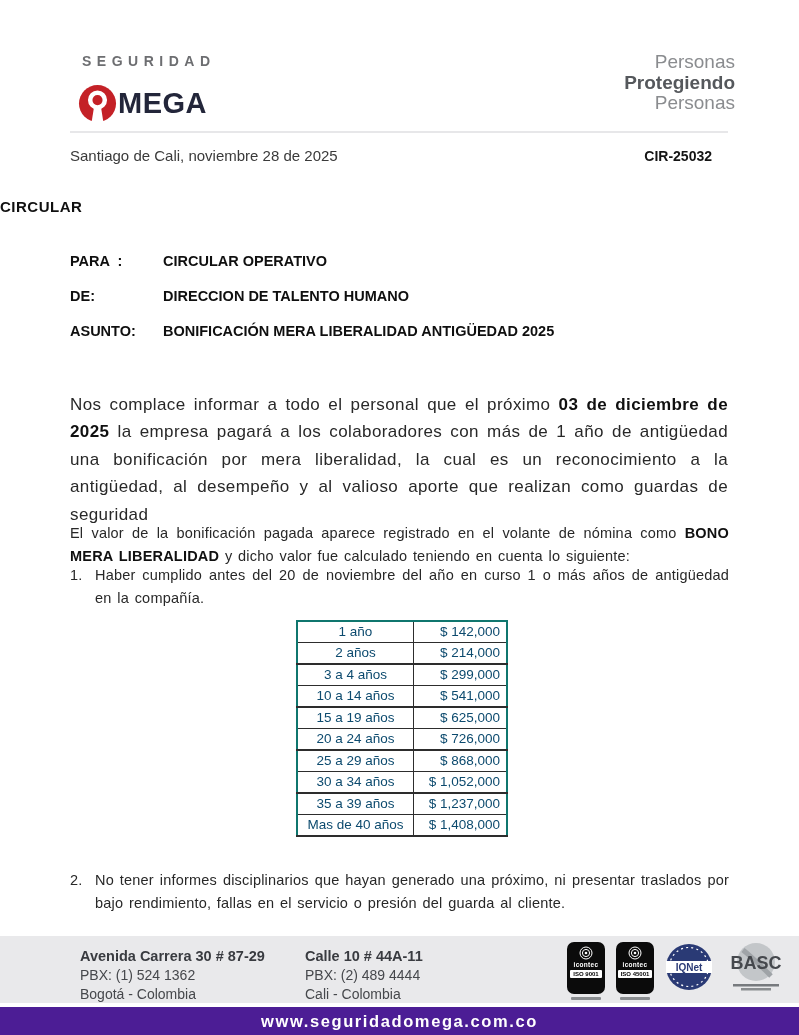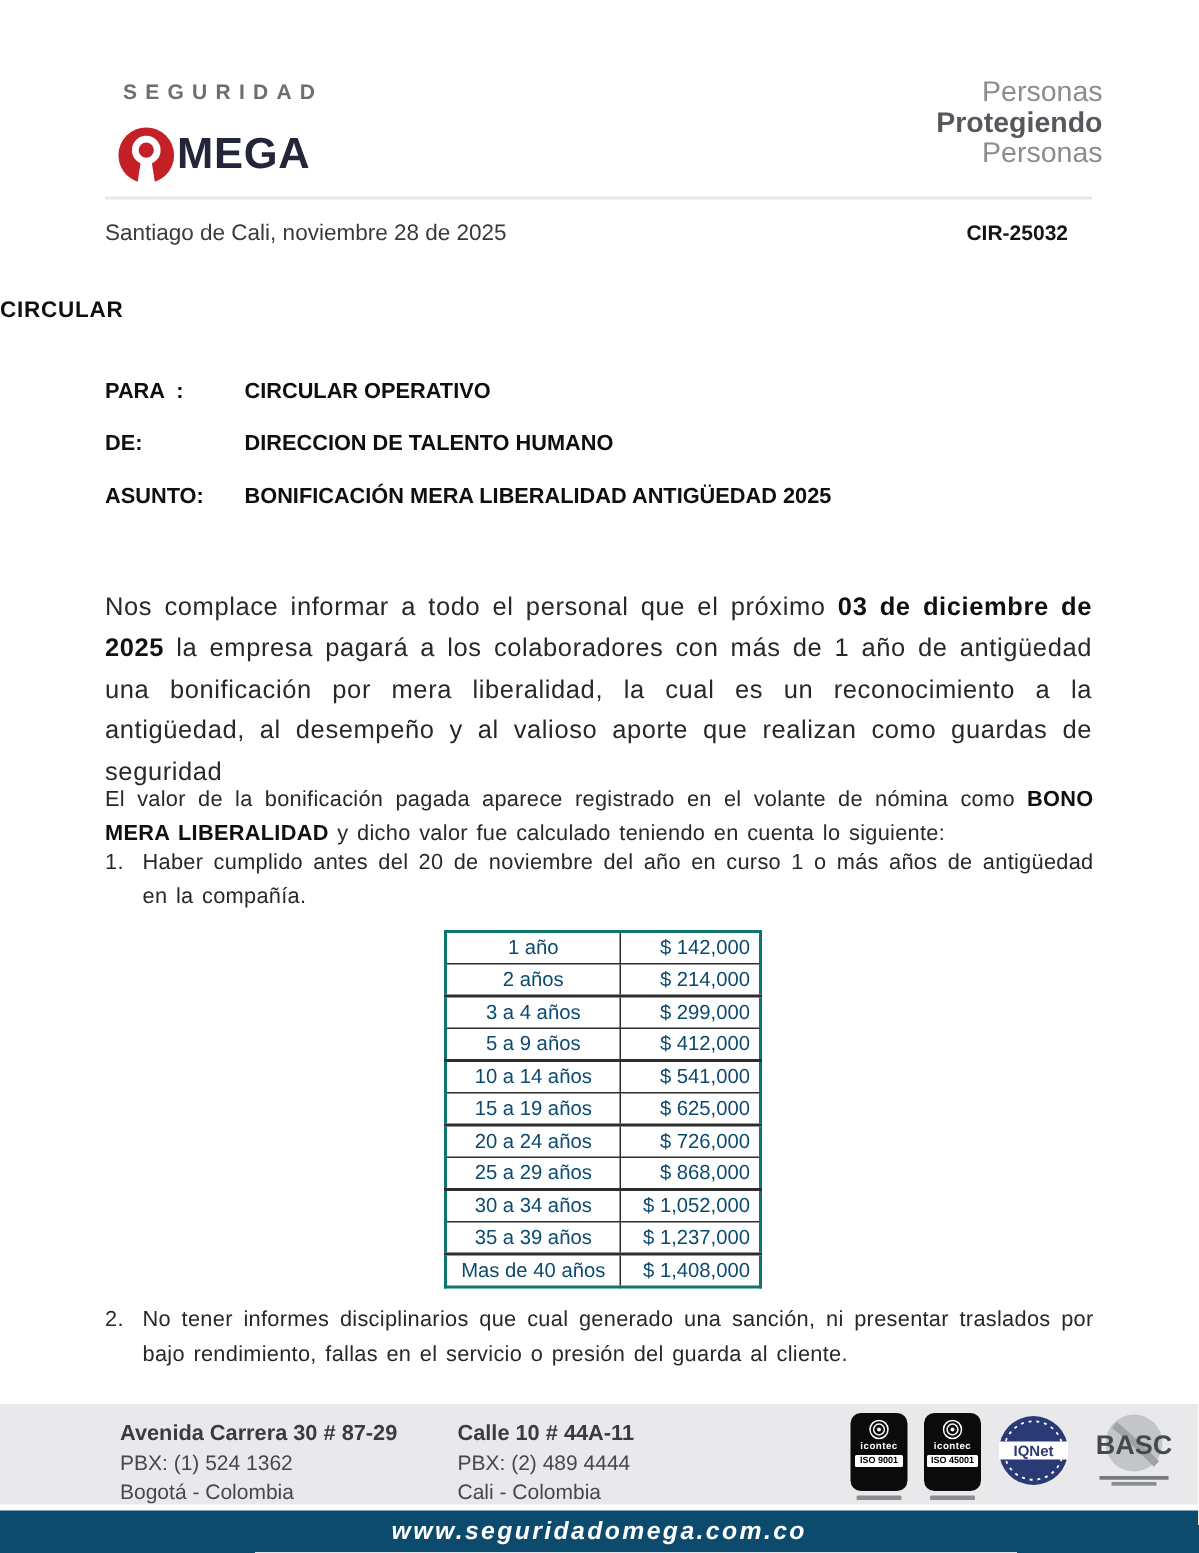--- a/index.html
+++ b/index.html
@@ -63,22 +63,22 @@
 
   .certs { position:absolute; right:10px; top:6px; display:flex; align-items:flex-start; gap:9px; }
   .badge { width:40px; text-align:center; }
   .badge-box { width:38px; height:52px; margin:0 auto; background:#0b0b0b; border-radius:7px;
                color:#fff; display:flex; flex-direction:column; align-items:center; padding-top:4px; box-sizing:border-box; }
   .badge-brand { font-size:6.5px; font-weight:bold; letter-spacing:.3px; margin-top:1px; }
   .badge-iso { background:#fff; color:#000; font-size:6px; font-weight:bold; padding:1px 3px; margin-top:2px; border-radius:1px; }
   .cap-bar { height:3px; background:#8a8d90; margin:3px auto 0; border-radius:1px; }
   .cert-round { text-align:center; }
 
-  .red-bar { position:absolute; left:0; bottom:0; width:100%; height:28px; background:#0c4a6e;
-             display:flex; align-items:center; justify-content:center;font-style:italic; }
+  .red-bar { position:absolute; left:0; bottom:0; width:100%; height:28px; background:#4c1d95;
+             display:flex; align-items:center; justify-content:center; }
   .red-bar span { color:#ffffff; font-weight:bold; font-size:16.5px; letter-spacing:1.6px; }
 </style>
 </head>
 <body>
 
 <div class="page">
 
   <div class="logo">
     <div class="logo-top">SEGURIDAD</div>
     <div class="logo-main">
@@ -139,24 +139,20 @@
         </tr>
         <tr>
           <td class="years">2 años</td>
           <td class="amount">$ 214,000</td>
         </tr>
         <tr>
           <td class="years">3 a 4 años</td>
           <td class="amount">$ 299,000</td>
         </tr>
         <tr>
-          <td class="years">5 a 9 años</td>
-          <td class="amount">$ 412,000</td>
-        </tr>
-        <tr>
           <td class="years">10 a 14 años</td>
           <td class="amount">$ 541,000</td>
         </tr>
         <tr>
           <td class="years">15 a 19 años</td>
           <td class="amount">$ 625,000</td>
         </tr>
         <tr>
           <td class="years">20 a 24 años</td>
           <td class="amount">$ 726,000</td>
@@ -175,21 +171,21 @@
         </tr>
         <tr>
           <td class="years">Mas de 40 años</td>
           <td class="amount">$ 1,408,000</td>
         </tr>
       </tbody>
   </table>
 
   <div class="list-item" id="list-item-2">
     <span class="li-num">2.</span>
-    <span class="li-text">No tener informes disciplinarios que cual generado una sanción, ni presentar traslados por bajo rendimiento, fallas en el servicio o presión del guarda al cliente.</span>
+    <span class="li-text">No tener informes disciplinarios que hayan generado una próximo, ni presentar traslados por bajo rendimiento, fallas en el servicio o presión del guarda al cliente.</span>
   </div>
 
   <div class="footer-band">
     <div class="office" id="office-1">
       <div class="addr">Avenida Carrera 30 # 87-29</div>
       <div>PBX: (1) 524 1362</div>
       <div>Bogotá - Colombia</div>
     </div>
     <div class="office" id="office-2">
       <div class="addr">Calle 10 # 44A-11</div>

